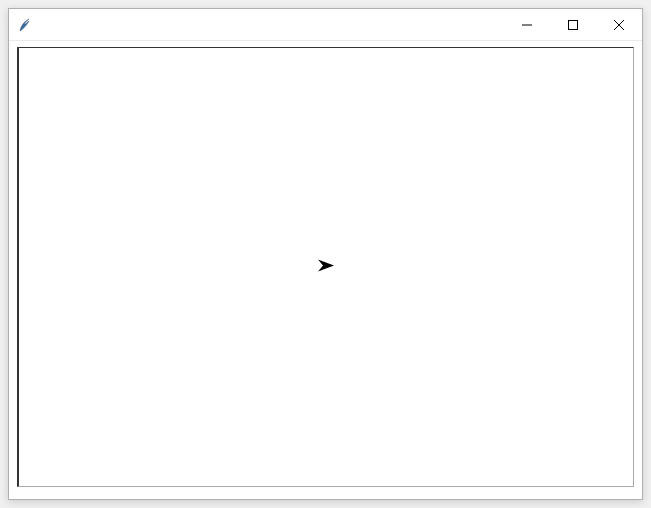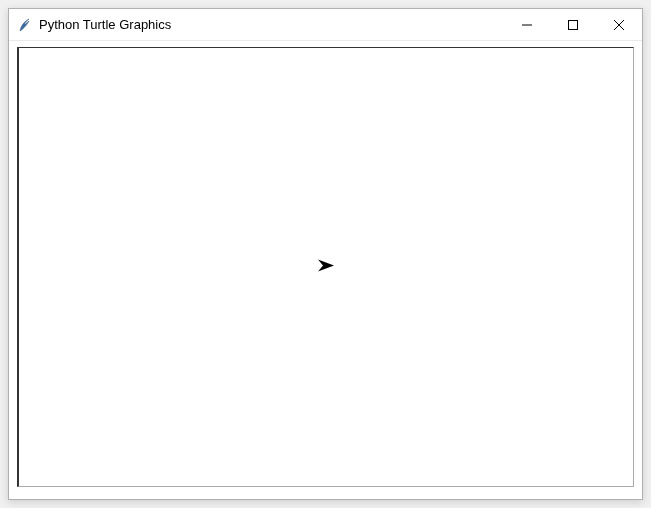--- a/index.html
+++ b/index.html
@@ -84,21 +84,20 @@
 </head>
 <body>
 
 <div class="window">
   <div class="titlebar">
     <span class="titlebar-icon">
       <svg width="16" height="16" viewBox="0 0 16 16">
         <path d="M3 14 C3 14 4 6 12 2 C12 2 8 5 7 8 C10 6 12 4 12 4 C12 4 9 10 3 14 Z" fill="#3b6ea5" stroke="#2a4d75" stroke-width="0.5"></path>
       </svg>
     </span>
-    <span class="titlebar-title">Python Turtle Graphics</span>
     <span class="titlebar-spacer"></span>
     <div class="titlebar-controls">
       <button class="titlebar-btn">
         <svg width="10" height="10" viewBox="0 0 10 10">
           <line x1="0" y1="5" x2="10" y2="5" stroke="#000" stroke-width="1"></line>
         </svg>
       </button>
       <button class="titlebar-btn">
         <svg width="10" height="10" viewBox="0 0 10 10">
           <rect x="0.5" y="0.5" width="9" height="9" fill="none" stroke="#000" stroke-width="1"></rect>

